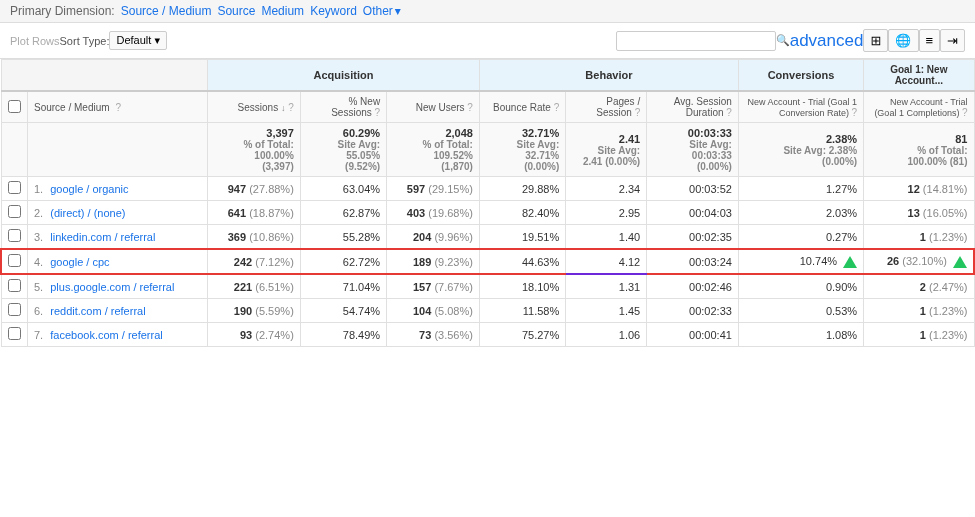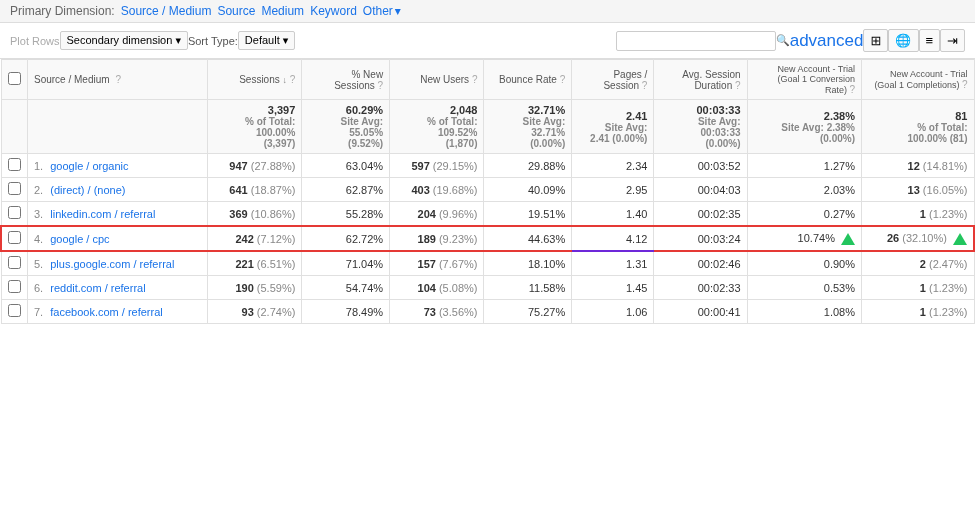--- a/index.html
+++ b/index.html
@@ -130,41 +130,45 @@
   <a>Medium</a>
   <a>Keyword</a>
   <span class="other-dropdown">
     <span>Other</span>
     <span>▾</span>
   </span>
 </div>
 
 <div class="toolbar">
   <button class="plot-rows-btn">Plot Rows</button>
-  <button class="dropdown-btn">
-    <span>Secondary dimension</span> ▾
-  </button>
   <span class="label-text">Sort Type:</span>
   <button class="dropdown-btn">
     <span>Default</span> ▾
   </button>
   <div class="spacer"></div>
   <input class="search-box" type="text" style="">
   <span style="cursor:pointer; color:#555;">🔍</span>
   <a class="advanced-link">advanced</a>
   <button class="icon-btn">⊞</button>
   <button class="icon-btn">🌐</button>
   <button class="icon-btn">≡</button>
   <button class="icon-btn">⇥</button>
 </div>
 
 <div class="table-container">
   <table>
     <thead>
 
+      <tr class="group-header">
+        <th colspan="2"></th>
+        <th colspan="3" style="text-align:center; background:#e8f4fb;">Acquisition</th>
+        <th colspan="3" style="text-align:center; background:#e8f4fb;">Behavior</th>
+        <th colspan="1" style="text-align:center; background:#e8f4fb;">Conversions</th>
+        <th colspan="1" style="text-align:center; background:#e8f4fb; font-size:10px;">Goal 1: New Account...</th>
+      </tr>
 
       <tr class="col-header">
         <th><input type="checkbox" style=""></th>
         <th style="text-align:left;">
           <span>Source / Medium</span>
           <span style="margin-left:3px; color:#aaa; font-size:10px;">?</span>
         </th>
         <th>
           <span>Sessions</span>
           <span class="sort-indicator">↓</span>
@@ -275,21 +279,21 @@
       <span style="color:#888; margin-right:4px;">2.</span>
       <a class="link-blue">(direct) / (none)</a>
     </td>
     <td style="">
       <strong>641</strong> <span style="color:#888;">(18.87%)</span>
     </td>
     <td style="">62.87%</td>
     <td style="">
       <strong>403</strong> <span style="color:#888;">(19.68%)</span>
     </td>
-    <td style="">40.09%</td>
+    <td style="">82.40%</td>
     <td style="">2.95</td>
     <td style="">00:04:03</td>
     <td style="; position:relative;">
       2.03%
       
     </td>
     <td style="; position:relative;">
       <strong>13</strong> <span style="color:#888;">(16.05%)</span>
       
     </td>

